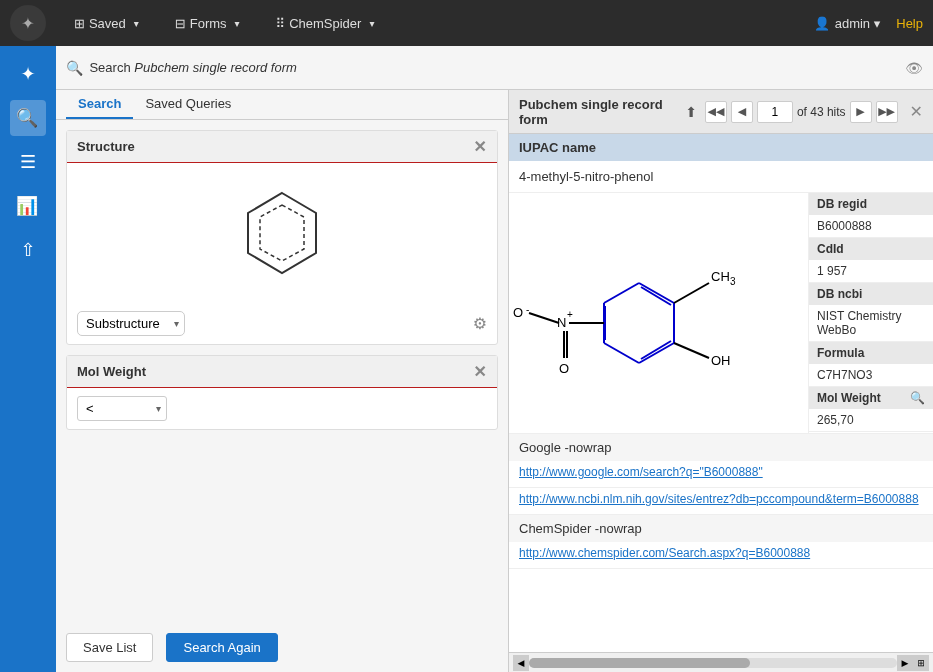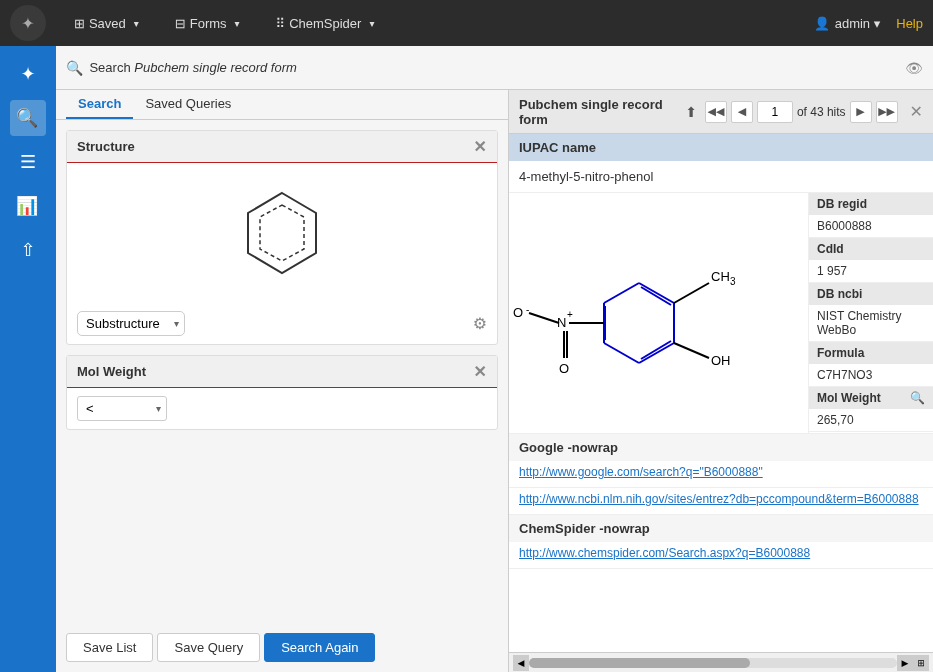--- a/index.html
+++ b/index.html
@@ -211,21 +211,21 @@
       padding: 4px 8px;
       border: 1px solid #ccc;
       border-radius: 3px;
       font-size: 13px;
       width: 140px;
     }
 
     
     .action-buttons {
       display: flex;
-      gap: 4px;
+      gap: 13px;
       padding: 10px;
       align-items: center;
     }
     .btn {
       padding: 6px 16px;
       border-radius: 3px;
       font-size: 13px;
       cursor: pointer;
       border: 1px solid #ccc;
       background: white;
@@ -360,21 +360,21 @@
     .field-search-icon { color: #1a73c8; font-size: 12px; cursor: pointer; }
 
     
     .ext-section {
       border-bottom: 1px solid #eee;
     }
     .ext-header {
       background: #f5f5f5;
       padding: 6px 10px;
       font-size: 13px;
-      font-weight: bold;
+      font-weight: normal;
       color: #333;
     }
     .ext-link {
       padding: 4px 10px 8px 10px;
       font-size: 12px;
       color: #1a73c8;
       cursor: pointer;
       text-decoration: underline;
       display: block;
     }
@@ -517,21 +517,20 @@
               </select>
               <span class="select-arrow">▾</span>
             </div>
           </div>
         </div>
 
       </div>
 
       <div class="action-buttons">
         <button class="btn">Save List</button>
-        <button class="btn">Save Query</button>
         <button class="btn btn-primary">Search Again</button>
       </div>
     </div>
 
     <div class="record-panel">
 
       <div class="record-header">
         <span class="record-title">Pubchem single record form</span>
         <span class="share-icon">⬆</span>
         <div class="record-nav">

